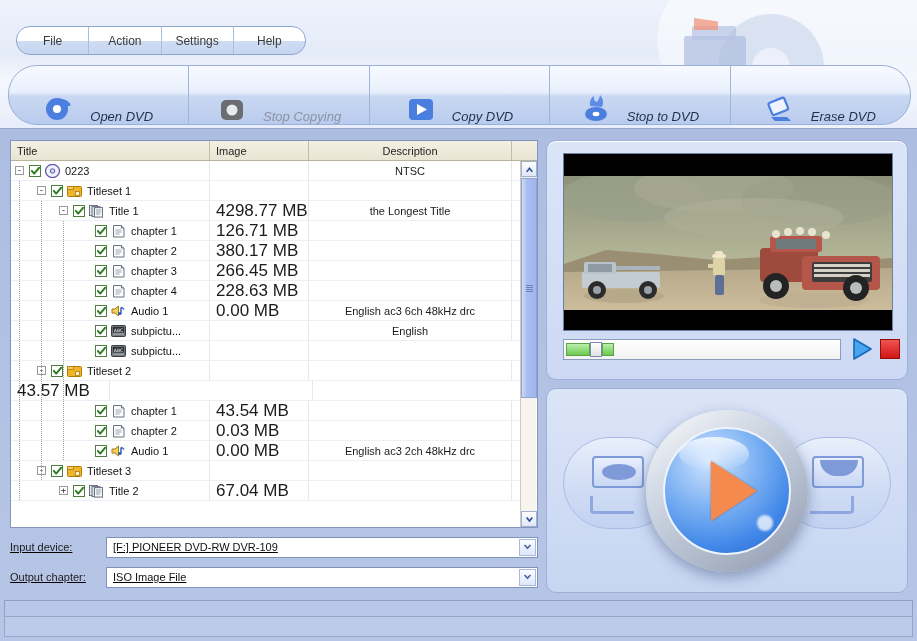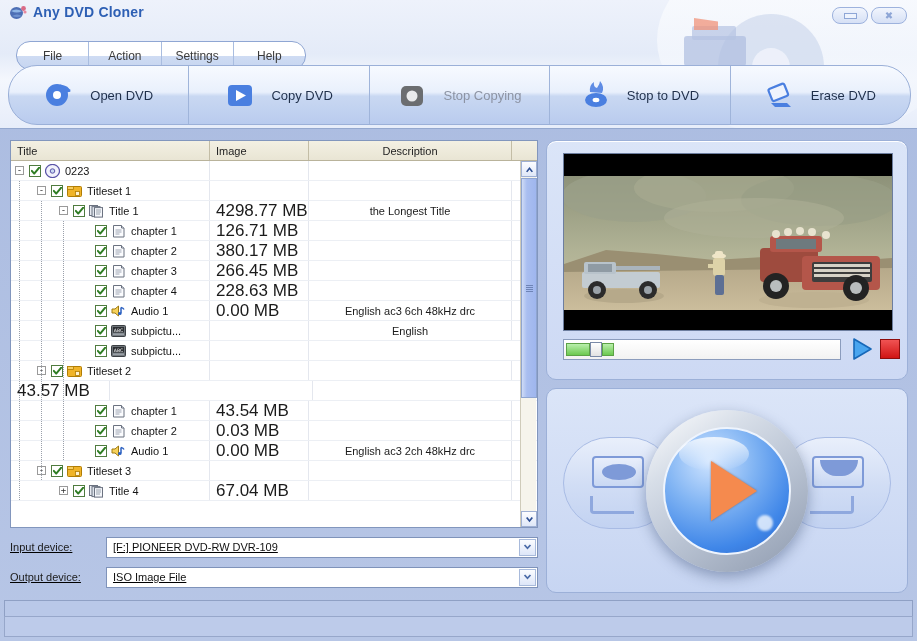--- a/index.html
+++ b/index.html
@@ -39,36 +39,36 @@
     font-weight:bold;letter-spacing:.2px;}
   #wincontrols{position:absolute;right:10px;top:7px;display:flex;gap:3px;}
   .wbtn{width:34px;height:15px;border:1px solid #9db2dd;border-radius:8px;
     background:linear-gradient(180deg,#f1f5fd 0%,#d6e0f5 100%);
     display:flex;align-items:center;justify-content:center;cursor:pointer;}
   .wbtn span{display:block;}
   .min-g{width:11px;height:4px;border:1px solid #8ea6d6;background:#eef3fd;}
   .close-g{font-size:10px;color:#8ea6d6;line-height:10px;font-family:"DejaVu Sans",sans-serif;}
 
   
-  #menubar{position:absolute;left:16px;top:41px;height:27px;width:288px;
+  #menubar{position:absolute;left:16px;top:26px;height:27px;width:288px;
     border:1px solid #8fa6d3;border-radius:14px;overflow:hidden;z-index:5;
     background:linear-gradient(180deg,#ffffff 0%,#ffffff 50%,#cfdcf3 51%,#c6d5f0 100%);
     display:flex;}
   .menuitem{flex:1;display:flex;align-items:center;justify-content:center;
     color:#3b3b3b;font-size:12px;cursor:pointer;height:100%;
     border-right:1px solid #a9bde0;box-sizing:border-box;}
   .menuitem:last-child{border-right:none;}
 
   
   #toolbar{position:absolute;left:8px;top:65px;width:901px;height:58px;
     border:1px solid #9bb0d8;border-radius:29px;overflow:hidden;z-index:5;
     background:linear-gradient(180deg,#f7faff 0%,#e9f0fc 45%,#c9d8f2 52%,#b9cbee 100%);
     display:flex;}
-  .tbtn{flex:1;display:flex;align-items:center;justify-content:center;gap:16px;
-    border-right:1px solid #9fb4da;box-sizing:border-box;cursor:pointer;height:100%;}
+  .tbtn{flex:1;display:flex;align-items:flex-end;justify-content:center;gap:16px;
+    border-right:1px solid #9fb4da;box-sizing:border-box;cursor:pointer;height:100%;font-style:italic;}
   .tbtn:last-child{border-right:none;}
   .tbtn .lbl{font-size:13px;color:#1f2f4a;}
   .tbtn.disabled .lbl{color:#8c93a3;}
   .ticon{width:30px;height:30px;flex:0 0 30px;position:relative;}
 
   
   #listpanel{position:absolute;left:10px;top:140px;width:528px;height:388px;
     background:#ffffff;border:1px solid #8296bd;box-sizing:border-box;overflow:hidden;}
   #colhdr{display:flex;height:20px;
     background:linear-gradient(180deg,#f3f0e3 0%,#e9e5d4 100%);
@@ -213,40 +213,20 @@
 
   <div id="header">
     <div id="hdr-swoosh"></div>
     <div id="wm-disc"></div>
     <div id="wm-disc-hole"></div>
     <div id="wm-dev"></div>
     <div id="wm-dev2"></div>
     <div id="wm-flag"></div>
   </div>
 
-  <div id="titlebar">
-    <div id="app-icon">
-      <svg width="18" height="16" viewBox="0 0 18 16">
-        <ellipse cx="7.5" cy="8" rx="6.5" ry="6" fill="#4d6fb5"></ellipse>
-        <path d="M2 6 Q7 3 13 6 Q8 9 2 6Z" fill="#8fb6e6"></path>
-        <path d="M3 11 Q8 8 13 11 Q8 13 3 11Z" fill="#6f92cf"></path>
-        <circle cx="14.5" cy="3.5" r="2.4" fill="#d96a86"></circle>
-        <circle cx="16" cy="7" r="1.6" fill="#e8899f"></circle>
-      </svg>
-    </div>
-    <div id="app-title">Any DVD Cloner</div>
-    <div id="wincontrols">
-      <div class="wbtn">
-        <span class="min-g"></span>
-      </div>
-      <div class="wbtn">
-        <span class="close-g">✖</span>
-      </div>
-    </div>
-  </div>
 
   <div id="menubar">
     <div class="menuitem">
       <span>File</span>
     </div>
     <div class="menuitem">
       <span>Action</span>
     </div>
     <div class="menuitem">
       <span>Settings</span>
@@ -263,38 +243,38 @@
         <svg width="30" height="30" viewBox="0 0 30 30">
           <circle cx="13" cy="15" r="11" fill="#4a7fe0"></circle>
           <circle cx="13" cy="15" r="4" fill="#ffffff"></circle>
           <path d="M20 7 L27 10 L21 14 Z" fill="#4a7fe0"></path>
           <path d="M16 6 Q24 7 25 12" stroke="#4a7fe0" stroke-width="3" fill="none"></path>
         </svg>
       </span>
       <span class="lbl">Open DVD</span>
     </div>
 
+    <div class="tbtn disabled">
+      <span class="ticon">
+        <svg width="30" height="30" viewBox="0 0 30 30">
+          <rect x="4" y="6" width="22" height="20" rx="5" fill="#6b6d70"></rect>
+          <circle cx="15" cy="16" r="5.5" fill="#e9eaec"></circle>
+        </svg>
+      </span>
+      <span class="lbl">Stop Copying</span>
+    </div>
+
     <div class="tbtn">
       <span class="ticon">
         <svg width="30" height="30" viewBox="0 0 30 30">
           <rect x="3" y="5" width="24" height="21" rx="4" fill="#4a7fe0"></rect>
           <path d="M11 10 L21 15.5 L11 21 Z" fill="#ffffff"></path>
         </svg>
       </span>
       <span class="lbl">Copy DVD</span>
-    </div>
-
-    <div class="tbtn disabled">
-      <span class="ticon">
-        <svg width="30" height="30" viewBox="0 0 30 30">
-          <rect x="4" y="6" width="22" height="20" rx="5" fill="#6b6d70"></rect>
-          <circle cx="15" cy="16" r="5.5" fill="#e9eaec"></circle>
-        </svg>
-      </span>
-      <span class="lbl">Stop Copying</span>
     </div>
 
 
     <div class="tbtn">
       <span class="ticon">
         <svg width="30" height="30" viewBox="0 0 30 30">
           <path d="M9 12 Q8 5 13 2 Q12 7 16 8 Q19 4 19 1 Q24 7 21 13 Z" fill="#5f8ce4"></path>
           <ellipse cx="15" cy="20" rx="11" ry="7" fill="#4a7fe0"></ellipse>
           <ellipse cx="15" cy="20" rx="3.4" ry="2.2" fill="#ffffff"></ellipse>
         </svg>
@@ -331,20 +311,21 @@
                 <path d="M0.8 3.9 L3.2 6.6 L8.2 0.7" stroke="#2f7d23" stroke-width="2" fill="none" stroke-linecap="round" stroke-linejoin="round"></path>
               </svg>
             </span>
             <span class="nicon"><svg width="15" height="14" viewBox="0 0 15 14">
                 <ellipse cx="7.5" cy="7" rx="7" ry="6.6" fill="#f2f2fb" stroke="#5a53a8" stroke-width="1.2"></ellipse>
                 <ellipse cx="7.5" cy="7" rx="2.3" ry="2.2" fill="#c9d8f3" stroke="#5a53a8" stroke-width="1"></ellipse>
               </svg></span>
             <span class="tlabel">0223</span>
           </div>
           <div class="cell-size"></div>
+          <div class="cell-desc">NTSC</div>
           <div class="cell-pad"></div>
         </div>
         <div class="trow">
           <div class="cell-title">
             <span style="display: inline-block; flex: 0 0 26px;"></span>
             <span class="expander">-</span>
             <span class="cbox">
               <svg width="9" height="8" viewBox="0 0 9 8">
                 <path d="M0.8 3.9 L3.2 6.6 L8.2 0.7" stroke="#2f7d23" stroke-width="2" fill="none" stroke-linecap="round" stroke-linejoin="round"></path>
               </svg>
@@ -637,21 +618,21 @@
               <svg width="9" height="8" viewBox="0 0 9 8">
                 <path d="M0.8 3.9 L3.2 6.6 L8.2 0.7" stroke="#2f7d23" stroke-width="2" fill="none" stroke-linecap="round" stroke-linejoin="round"></path>
               </svg>
             </span>
             <span class="nicon"><svg width="15" height="14" viewBox="0 0 15 14">
                 <rect x="0.5" y="1.5" width="8" height="10" fill="#e9ecf2" stroke="#6b7280" stroke-width="1"></rect>
                 <rect x="3" y="2.6" width="8" height="10" fill="#dde2ea" stroke="#6b7280" stroke-width="1"></rect>
                 <rect x="5.5" y="3.6" width="8" height="9.5" fill="#f4f6fa" stroke="#6b7280" stroke-width="1"></rect>
                 <path d="M7 6h5M7 8h5M7 10h4" stroke="#8f98a5" stroke-width=".9"></path>
               </svg></span>
-            <span class="tlabel">Title 4</span>
+            <span class="tlabel">Title 2</span>
           </div>
           <div class="cell-size">67.04 MB</div>
           <div class="cell-desc"></div>
           <div class="cell-pad"></div>
         </div>
         <div class="guide" style="left: 8px; top: 20px; height: 320px; bottom: auto;"></div>
         <div class="guide" style="left: 30px; top: 40px; height: 280px; bottom: auto;"></div>
         <div class="guide" style="left: 52px; top: 60px; height: 240px; bottom: auto;"></div>
       </div>
 
@@ -678,21 +659,21 @@
       <div class="devsel">
         <span class="val">[F:] PIONEER  DVD-RW  DVR-109</span>
         <span class="devarrow">
           <svg width="9" height="6" viewBox="0 0 9 6">
             <path d="M4.5 5.6 L0.9 1.4 L2.2 0.5 L4.5 3.1 L6.8 0.5 L8.1 1.4 Z" fill="#4a6ba8"></path>
           </svg>
         </span>
       </div>
     </div>
     <div class="devrow">
-      <div class="devlabel">Output device:</div>
+      <div class="devlabel">Output chapter:</div>
       <div class="devsel">
         <span class="val">ISO Image File</span>
         <span class="devarrow">
           <svg width="9" height="6" viewBox="0 0 9 6">
             <path d="M4.5 5.6 L0.9 1.4 L2.2 0.5 L4.5 3.1 L6.8 0.5 L8.1 1.4 Z" fill="#4a6ba8"></path>
           </svg>
         </span>
       </div>
     </div>
   </div>

